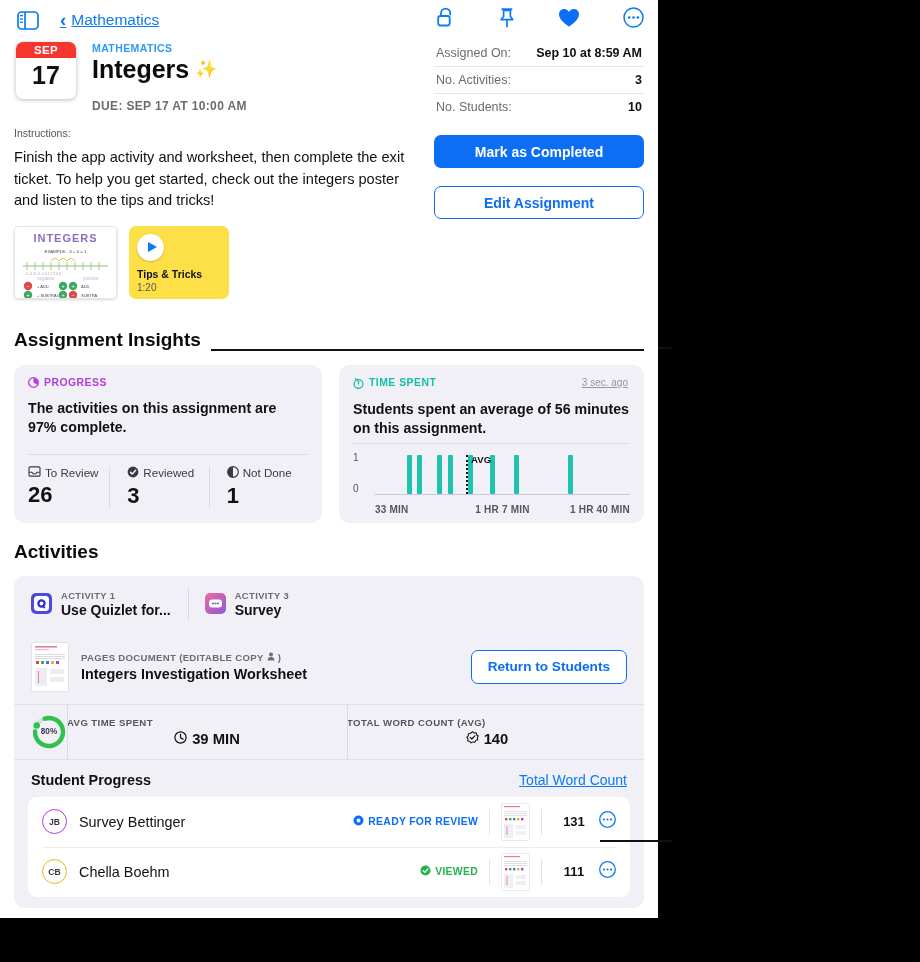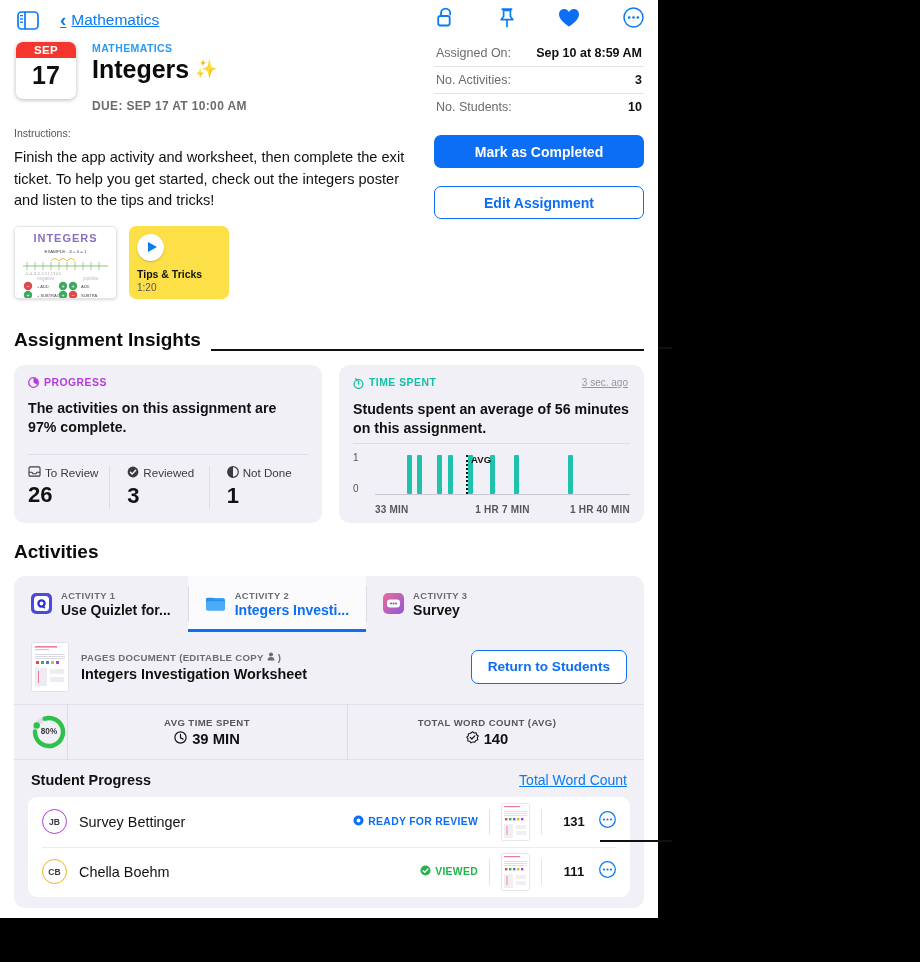--- a/index.html
+++ b/index.html
@@ -117,21 +117,21 @@
 
   .doc-row { display: flex; align-items: center; gap: 12px; padding: 10px 17px 12px; position: relative; }
   .doc-thumb { width: 38px; height: 50px; background: #fff; border: 1px solid #e2e2ea; border-radius: 3px; overflow: hidden; position: relative; }
   .doc-k { font-size: 9.6px; color: #6b6b70; letter-spacing: .3px; font-weight: 600; display: flex; align-items: center; gap: 3px; }
   .doc-l { font-size: 14.4px; font-weight: 700; color: #111; margin-top: 3px; }
   .btn-return { position: absolute; right: 17px; top: 18px; height: 34px; padding: 0 16px; background: #fff; border: 1.4px solid #0b6ef5; border-radius: 7px; color: #0b6ef5; font-size: 13.6px; font-weight: 600; font-family: inherit; }
 
   .metrics { display: flex; align-items: center; height: 56px; border-top: 1px solid #e2e1ea; border-bottom: 1px solid #e2e1ea; padding: 0 17px; }
   .ring { width: 36px; height: 36px; position: relative; flex: 0 0 auto; }
   .ringtxt { position: absolute; inset: 0; display: flex; align-items: center; justify-content: center; font-size: 8.2px; font-weight: 700; color: #3a3a40; }
-  .mcol { flex: 1; text-align: center; position: relative; }
+  .mcol { flex: 1; position: relative; }
   .mcol::before { content: ""; position: absolute; left: 0; top: -13px; bottom: -13px; width: 1px; background: #dddce6; }
   .m-k { font-size: 9.6px; font-weight: 700; color: #55555a; letter-spacing: .4px; }
   .m-v { font-size: 14.8px; font-weight: 700; color: #111; margin-top: 3px; display: flex; align-items: center; justify-content: center; gap: 5px; }
 
   .sp-head { display: flex; align-items: center; justify-content: space-between; padding: 12px 17px 9px; }
   .sp-title { font-size: 14.4px; font-weight: 700; color: #111; }
   .sp-link { font-size: 14px; color: #0a7bf5; }
 
   .stu-list { margin: 0 14px; background: #fff; border-radius: 9px; overflow: hidden; }
   .stu-row { display: flex; align-items: center; height: 50px; padding: 0 14px; position: relative; }
@@ -391,33 +391,20 @@
               <circle cx="10.5" cy="10.5" r="4.2" fill="#2b2be0"></circle>
               <circle cx="10.5" cy="10.5" r="1.9" fill="#fff"></circle>
               <rect x="11.8" y="12.2" width="3.6" height="1.7" rx=".8" fill="#2b2be0" transform="rotate(40 11.8 12.2)"></rect>
             </svg>
         </span>
         <span>
           <span class="tab-k" style="display:block">ACTIVITY 1</span>
           <span class="tab-l" style="display:block">Use Quizlet for...</span>
         </span>
       </div>
-      <div class="tab active">
-        <span class="tab-ic">
-          <svg width="21" height="21" viewBox="0 0 21 21">
-              <rect x="1" y="5" width="19" height="12.5" rx="2" fill="#3aa0f5"></rect>
-              <path d="M1 6.4 A1.6 1.6 0 0 1 2.6 4.8 H8 L9.6 6.8 H18.4 A1.6 1.6 0 0 1 20 8.4 V9 H1 Z" fill="#2b8ee8"></path>
-              <rect x="1" y="8.3" width="19" height="9.2" rx="1.8" fill="#4aabf8"></rect>
-            </svg>
-        </span>
-        <span>
-          <span class="tab-k" style="display:block">ACTIVITY 2</span>
-          <span class="tab-l" style="display:block">Integers Investi...</span>
-        </span>
-      </div>
       <div class="tab">
         <span class="tab-ic">
           <svg width="21" height="21" viewBox="0 0 21 21">
               <defs>
                 <linearGradient id="sg" x1="0" y1="0" x2="1" y2="1">
                   <stop offset="0" stop-color="#f06a9a"></stop>
                   <stop offset="1" stop-color="#8b5ad8"></stop>
                 </linearGradient>
               </defs>
               <rect width="21" height="21" rx="5" fill="url(#sg)"></rect>

